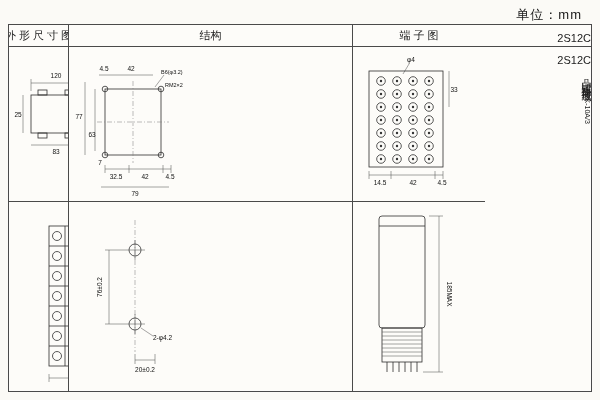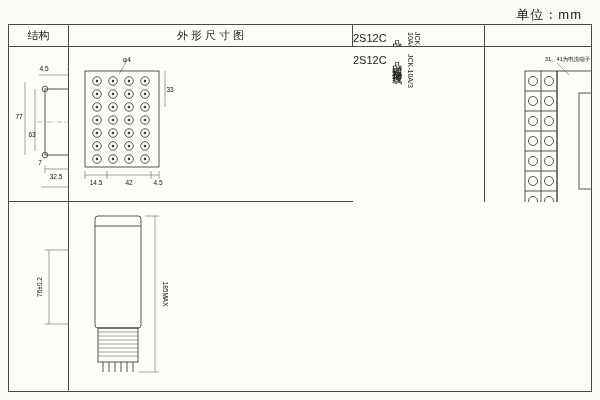--- a/index.html
+++ b/index.html
@@ -5,41 +5,42 @@
   *{margin:0;padding:0;box-sizing:border-box}
   html,body{width:600px;height:400px;overflow:hidden}
   body{background:#fbfaf6;font-family:"Liberation Sans","DejaVu Sans",sans-serif;color:#1a1a1a;position:relative}
   .unit{position:absolute;top:6px;right:18px;font-size:13px;letter-spacing:1px}
   .tbl{position:absolute;left:8px;top:24px;width:584px;height:368px;border:1px solid #4a4a4a;display:grid;
        grid-template-columns:60px 284px 132px 107px;grid-template-rows:22px 155px 190px;background:#fdfcf9}
   .cell{border-right:1px solid #4a4a4a;border-bottom:1px solid #4a4a4a;position:relative;overflow:hidden}
   .lc{border-right:none}
   .lr{border-bottom:none}
   .hd{display:flex;align-items:center;justify-content:center;font-size:11px;white-space:nowrap}
-  .struct{display:flex;align-items:flex-start;padding-top:7px;gap:5px}
+  .struct{display:flex;flex-direction:column;align-items:flex-end;padding-top:7px;gap:5px}
   .model{font-size:11px}
   .vtext{writing-mode:vertical-rl;text-orientation:upright;font-size:10px;letter-spacing:2px;line-height:1}
   .vseries{writing-mode:vertical-rl;font-size:7px;color:#222}
   svg{display:block}
   svg text{font-size:6.5px;fill:#111}
   .t55{font-size:5.5px}
   .ol{fill:none;stroke:#2e2e2e;stroke-width:0.8}
   .dl{stroke:#5a5a5a;stroke-width:0.55;fill:none}
   .cl{stroke:#7a7a7a;stroke-width:0.5;fill:none;stroke-dasharray:5 2 1 2}
   .dot{fill:#333;stroke:none}
 </style>
 </head>
 <body>
 
 <div class="unit">单位：mm</div>
 
 <div class="tbl">
 
+  <div class="cell hd">外 形 尺 寸 图</div>
   <div class="cell hd">结构</div>
-  <div class="cell hd">外 形 尺 寸 图</div>
+  <div class="cell hd lc">端 子 图</div>
 
   <div class="cell struct">
     <div class="model">2S12C</div>
     <div class="vtext">凸出式板后接线</div>
     <div class="vseries">JCK-10A/3</div>
   </div>
 
   <div class="cell">
     <svg width="283" height="154" viewBox="0 0 283 154">
       <g>

